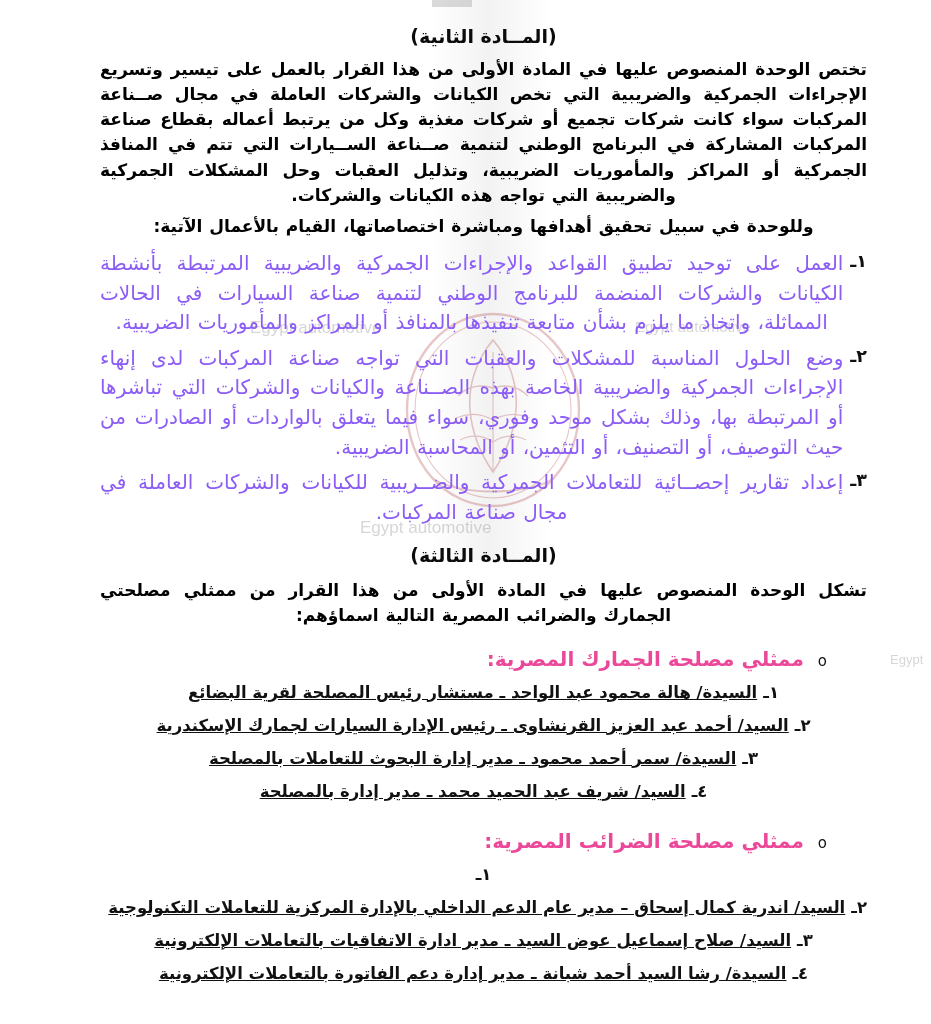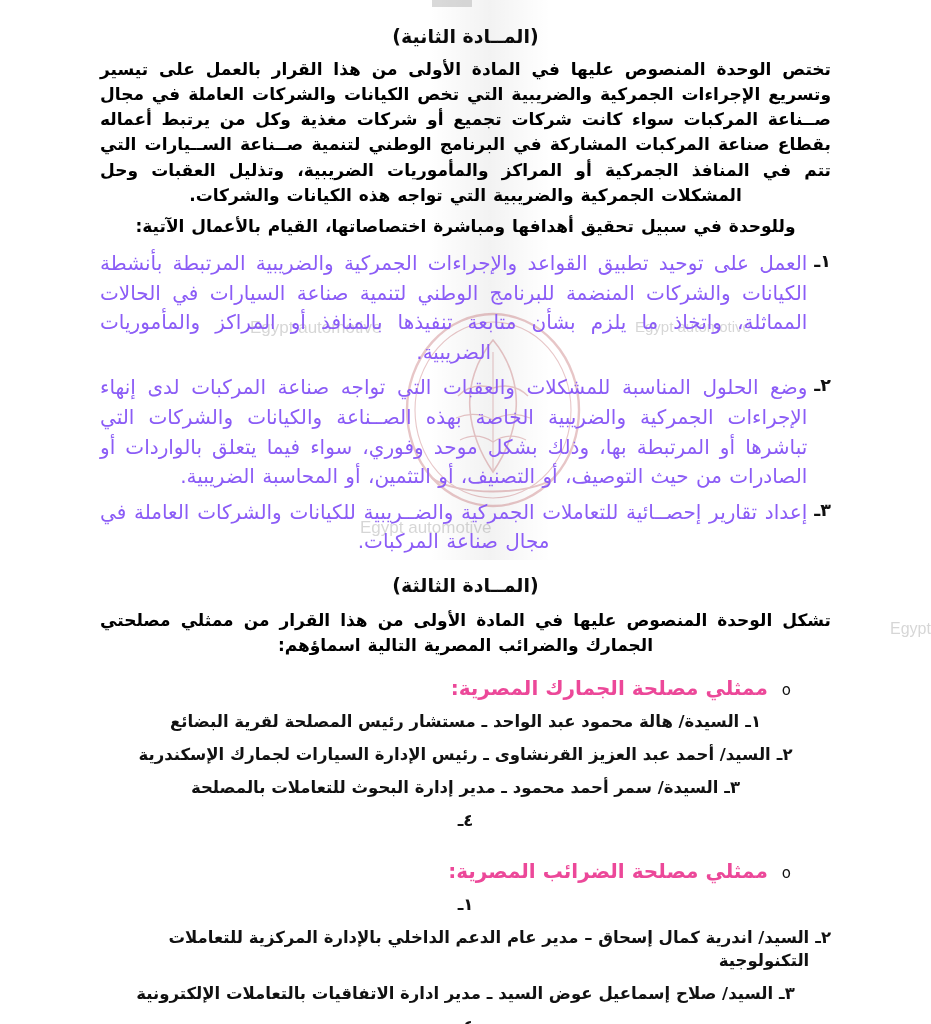--- a/index.html
+++ b/index.html
@@ -17,21 +17,21 @@
     color: #111111;
   }
 
   
   .page {
     position: absolute;
     inset: 0;
     background: #ffffff;
     direction: rtl;
     text-align: right;
-    padding: 0 100px 0 100px;
+    padding: 0 64px 0 100px;
     box-sizing: border-box;
   }
 
   
   .article-heading {
     text-align: center;
     font-weight: bold;
     font-size: 19px;
     letter-spacing: 0px;
     margin: 0;
@@ -113,21 +113,21 @@
     gap: 6px;
     justify-content: center;
     font-size: 16.5px;
     font-weight: bold;
     color: #111111;
     margin: 0 0 10px 0;
     line-height: 1.4;
   }
   .name-row.wide { justify-content: flex-start; }
   .name-marker { flex: 0 0 auto; white-space: nowrap; }
-  .name-text { flex: 0 1 auto; }
+  .name-text { flex: 0 1 auto; text-decoration: underline; }
 
   
   .sp-6  { height: 6px; }
   .sp-8  { height: 8px; }
   .sp-10 { height: 10px; }
   .sp-12 { height: 12px; }
   .sp-16 { height: 16px; }
   .sp-18 { height: 18px; }
   .sp-26 { height: 26px; }
 
@@ -262,20 +262,21 @@
       <div class="name-row">
         <span class="name-marker">٢ـ</span>
         <span class="name-text">السيد/ أحمد عبد العزيز القرنشاوى ـ رئيس الإدارة السيارات لجمارك الإسكندرية</span>
       </div>
       <div class="name-row">
         <span class="name-marker">٣ـ</span>
         <span class="name-text">السيدة/ سمر أحمد محمود ـ مدير إدارة البحوث للتعاملات بالمصلحة</span>
       </div>
       <div class="name-row">
         <span class="name-marker">٤ـ</span>
+        <span class="name-text">السيد/ شريف عبد الحميد محمد ـ مدير إدارة بالمصلحة</span>
       </div>
     </div>
 
     <div class="sp-16"></div>
 
     <div class="bullet-head">
       <span class="bullet-mark">o</span>
       <span class="bullet-label">ممثلي مصلحة الضرائب المصرية:</span>
     </div>
 
@@ -288,24 +289,25 @@
       <div class="name-row wide">
         <span class="name-marker">٢ـ</span>
         <span class="name-text">السيد/ اندرية كمال إسحاق – مدير عام الدعم الداخلي بالإدارة المركزية للتعاملات التكنولوجية</span>
       </div>
       <div class="name-row">
         <span class="name-marker">٣ـ</span>
         <span class="name-text">السيد/ صلاح إسماعيل عوض السيد ـ مدير ادارة الاتفاقيات بالتعاملات الإلكترونية</span>
       </div>
       <div class="name-row">
         <span class="name-marker">٤ـ</span>
+        <span class="name-text">السيدة/ رشا السيد أحمد شبانة ـ مدير إدارة دعم الفاتورة بالتعاملات الإلكترونية</span>
       </div>
     </div>
 
     <div class="sp-8"></div>
 
   </div>
 </div>
 
 <div class="watermark wm-grey" id="wm-1" style="left: 250px; top: 318px; font-size: 17px;">Egypt automotive</div>
 <div class="watermark wm-grey" id="wm-4" style="left: 635px; top: 318px; font-size: 15px;">Egypt automotive</div>
 <div class="watermark wm-grey" id="wm-2" style="left: 360px; top: 518px; font-size: 17px;">Egypt automotive</div>
-<div class="watermark wm-grey" id="wm-3" style="left: 890px; top: 620px; font-size: 16px;">Egypt</div>
+<div class="watermark wm-grey" id="wm-3" style="left: 890px; top: 652px; font-size: 13px;">Egypt</div>
 
 </body></html>

